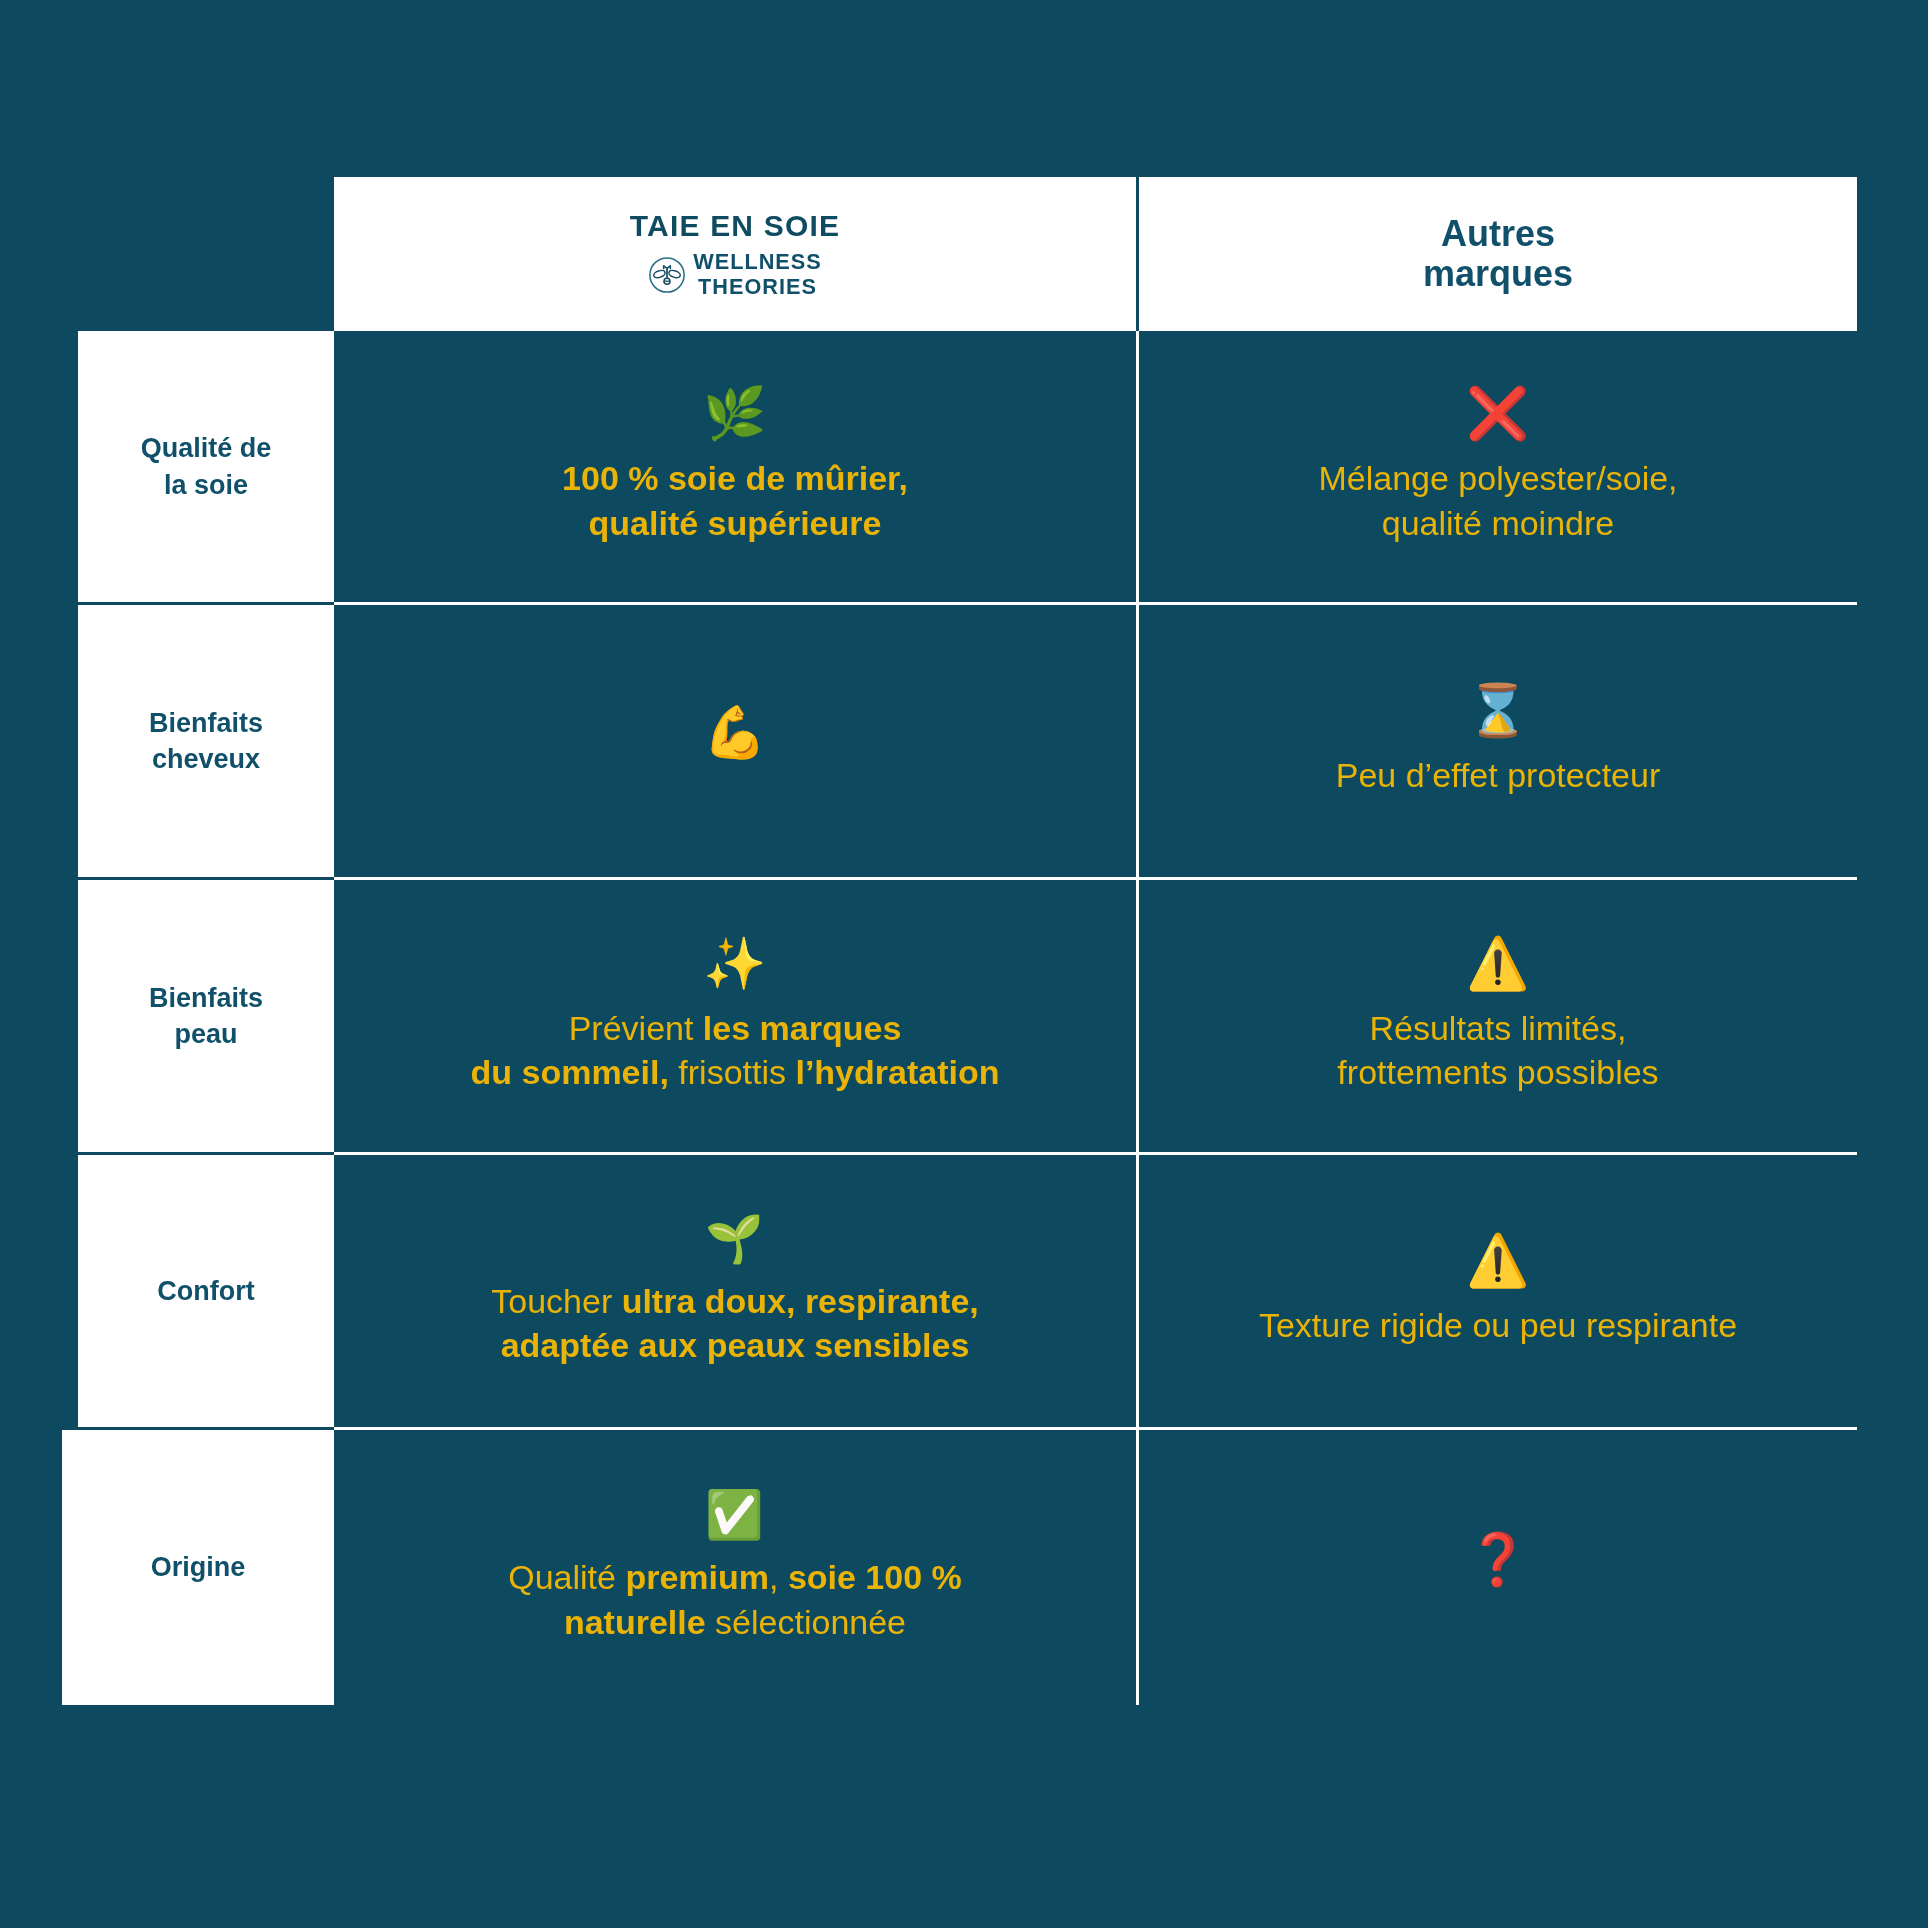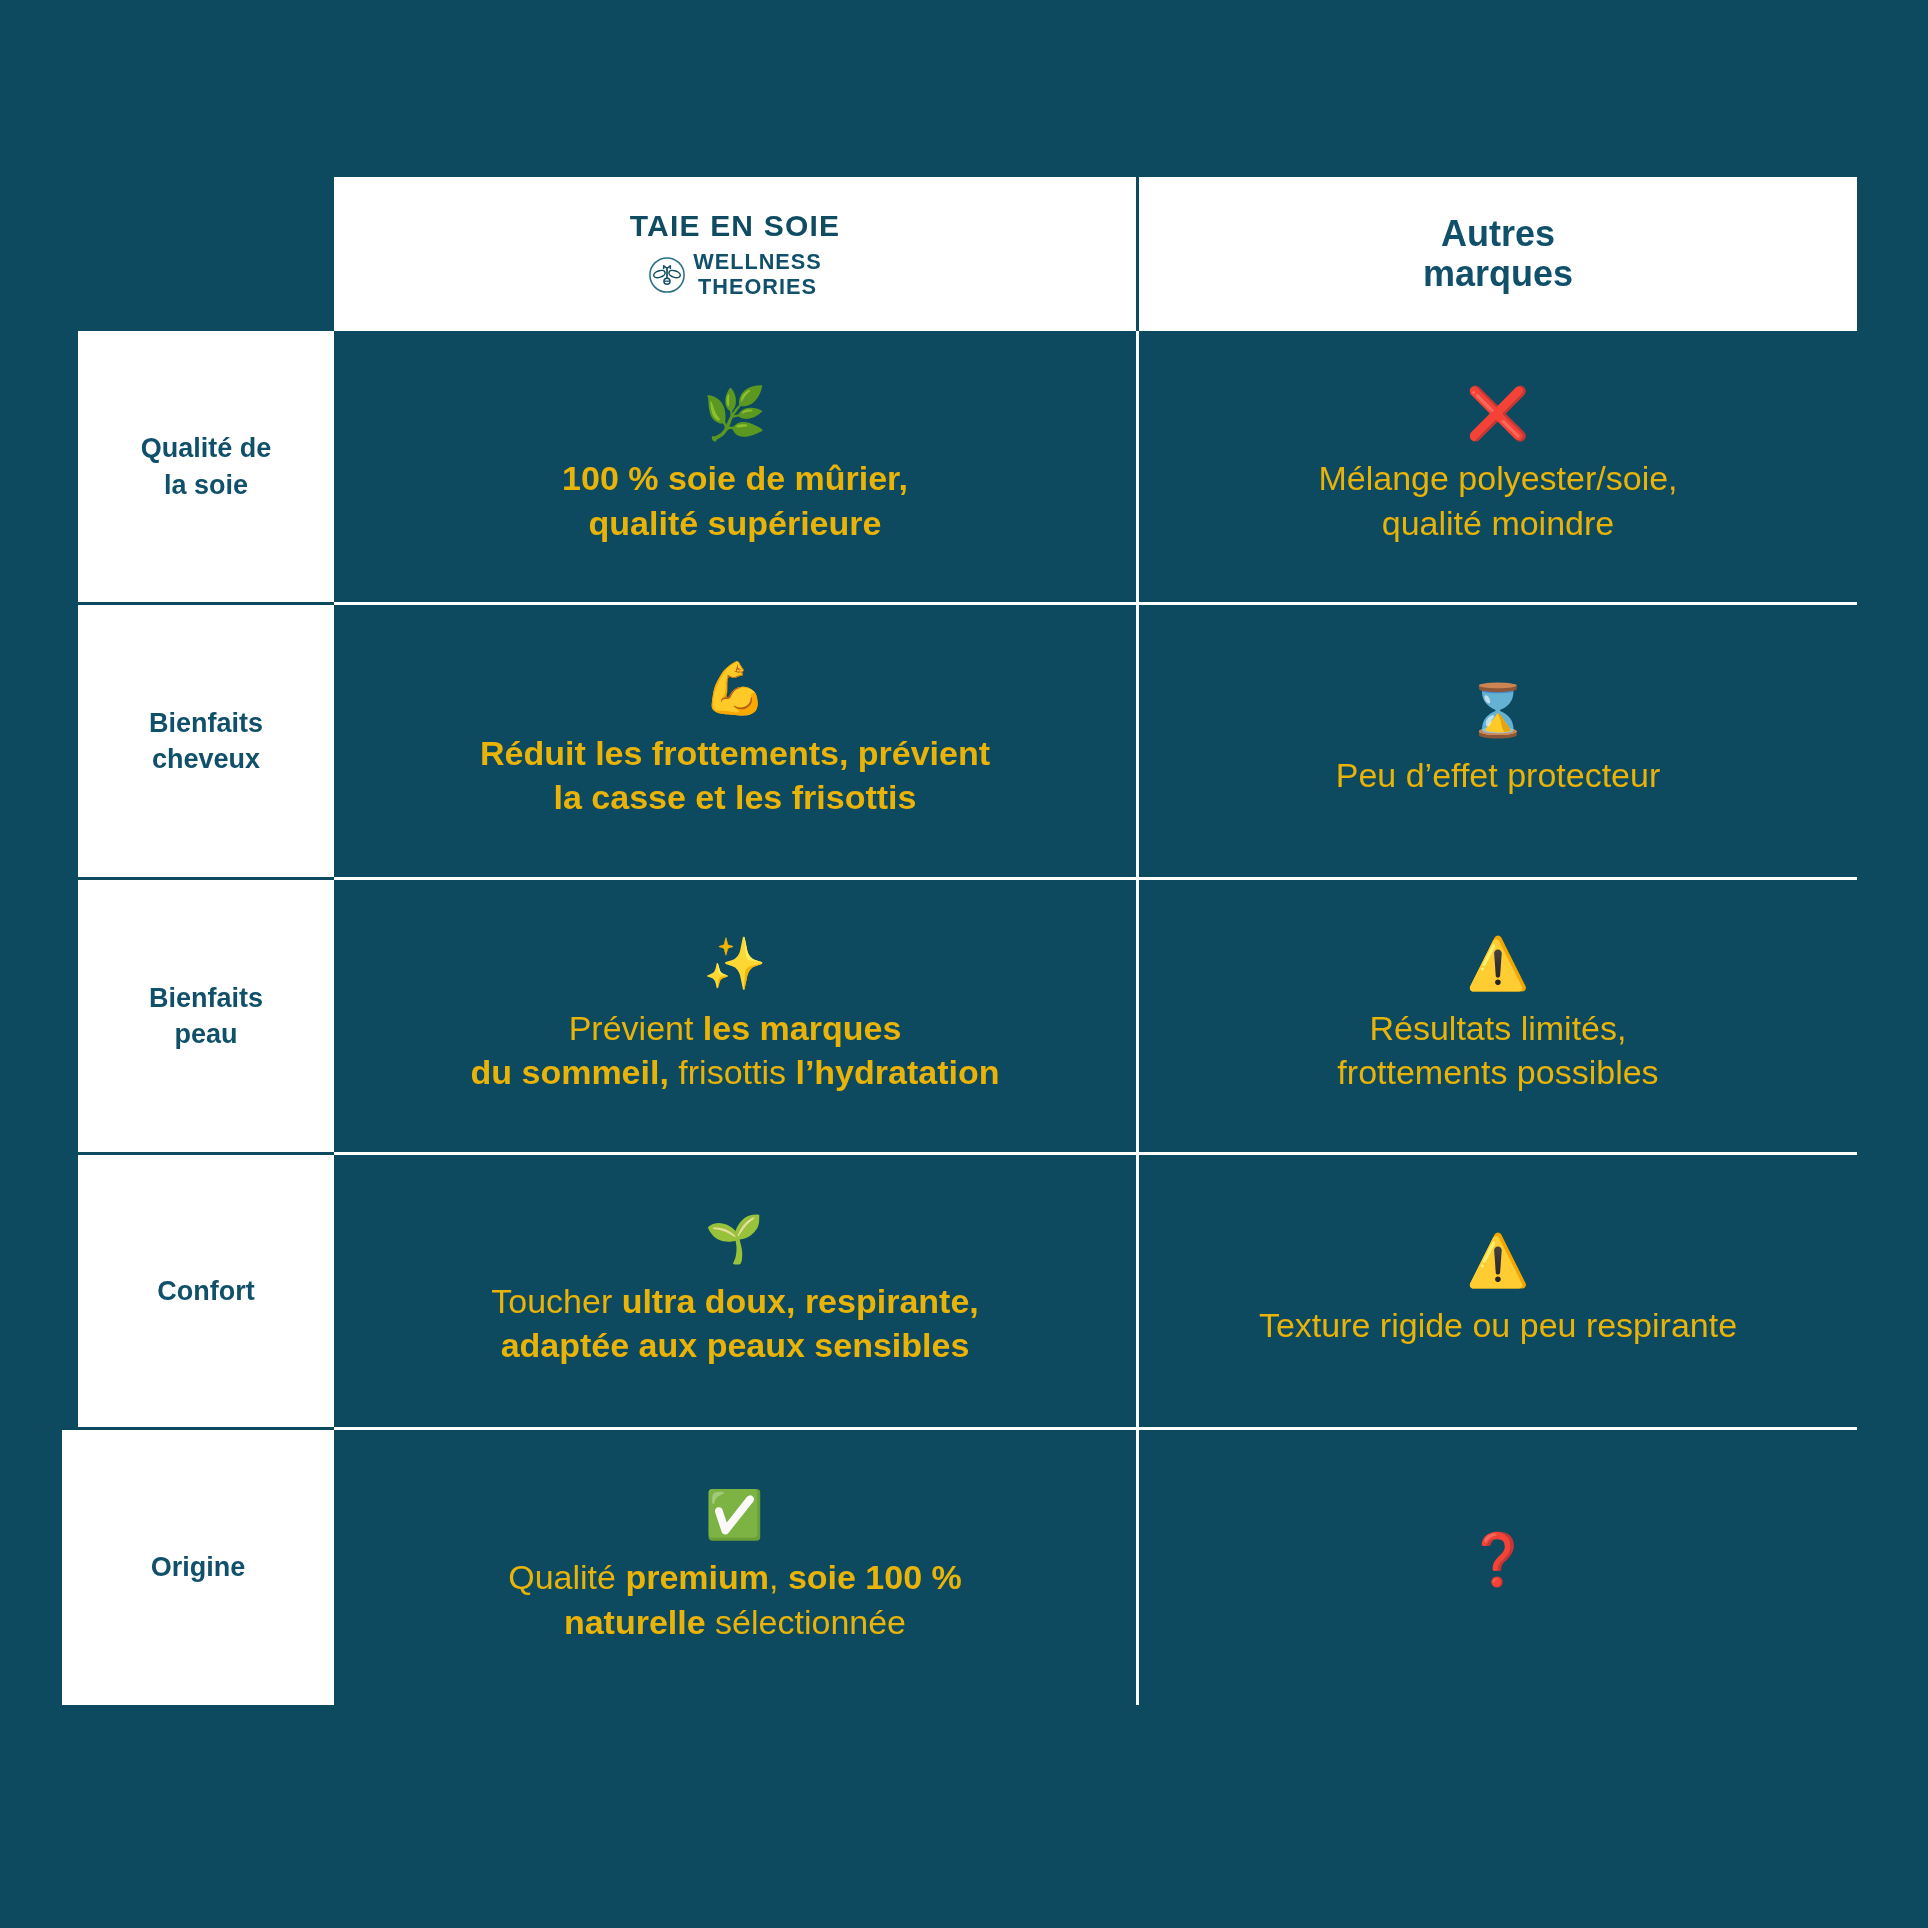--- a/index.html
+++ b/index.html
@@ -182,24 +182,20 @@
       </div>
 
       <div class="rlabel sep-bottom">
         <span>
           <span>Bienfaits</span><br>
           <span>cheveux</span>
         </span>
       </div>
       <div class="cell sep-right sep-bottom">
         <span class="emoji">💪</span>
-        <div class="ctext bold">
-          <span>Réduit les frottements, prévient</span><br>
-          <span>la casse et les frisottis</span>
-        </div>
       </div>
       <div class="cell sep-bottom">
         <span class="emoji">⌛</span>
         <div class="ctext">
           <span>Peu d’effet protecteur</span>
         </div>
       </div>
 
       <div class="rlabel sep-bottom">
         <span>

